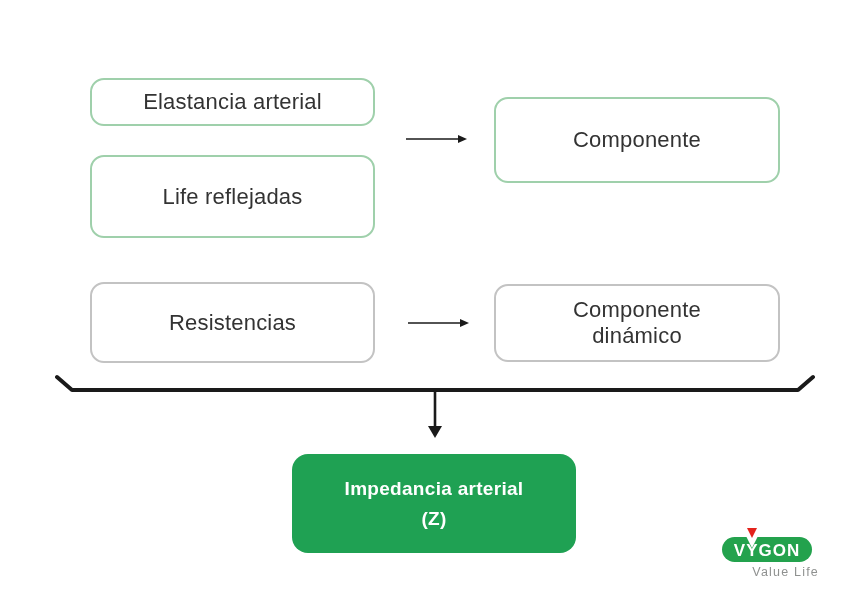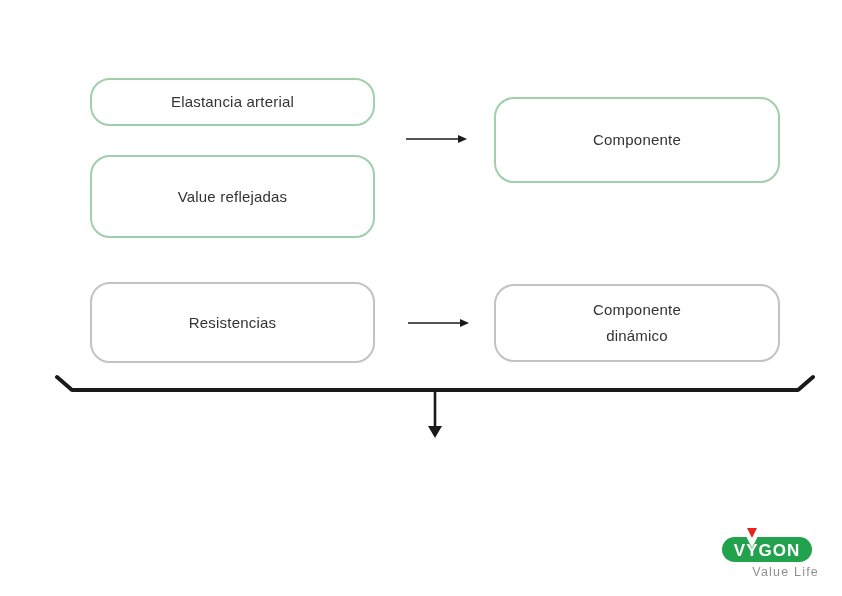--- a/index.html
+++ b/index.html
@@ -19,24 +19,24 @@
     position:relative;
     width:842px; height:596px;
     background:#ffffff;
     overflow:hidden;
   }
   .box {
     position:absolute;
     display:flex; flex-direction:column;
     align-items:center; justify-content:center;
     text-align:center;
-    border-radius:20px;
+    border-radius:14px;
     background:#ffffff;
     color:var(--text);
-    font-size:15px;
+    font-size:22px;
     line-height:26px;
     letter-spacing:0.2px;
   }
   .box.green-outline { border:2px solid var(--green-border); }
   .box.gray-outline  { border:2px solid var(--gray-border); }
 
   .box-elastancia   { left:90px;  top:78px;  width:285px; height:48px; }
   .box-ondas        { left:90px;  top:155px; width:285px; height:83px; }
   .box-dinamico     { left:494px; top:97px;  width:286px; height:86px; }
   .box-resistencias { left:90px;  top:282px; width:285px; height:81px;gap:32px; }
@@ -76,21 +76,21 @@
 </head>
 <body>
 
 <div class="canvas">
 
   <div class="box green-outline box-elastancia">
     <span>Elastancia arterial</span>
   </div>
 
   <div class="box green-outline box-ondas">
-    <span>Value reflejadas</span>
+    <span>Life reflejadas</span>
   </div>
 
   <svg class="overlay arrow-1" width="62" height="14" viewBox="0 0 62 14">
     <line class="stroke-arrow" x1="0" y1="7" x2="53" y2="7" stroke-width="1.6"></line>
     <polygon class="fill-arrow" points="52,3 61,7 52,11"></polygon>
   </svg>
 
   <div class="box green-outline box-dinamico">
     <span>Componente</span>
   </div>
@@ -108,20 +108,24 @@
     <span>Componente</span>
     <span>dinámico</span>
   </div>
 
   <svg class="overlay bracket-svg" width="770" height="72" viewBox="0 0 770 72">
     <path class="bracket-path" d="M7,5 L22,18 L748,18 L763,5"></path>
     <line class="stroke-arrow" x1="385" y1="18" x2="385" y2="57" stroke-width="2.6"></line>
     <polygon class="fill-arrow" points="378,54 392,54 385,66"></polygon>
   </svg>
 
+  <div class="box box-impedancia">
+    <span>Impedancia arterial</span>
+    <span>(Z)</span>
+  </div>
 
   <svg class="overlay logo-svg" width="110" height="62" viewBox="0 0 110 62">
     <rect class="logo-pill" x="8" y="17" width="90" height="25" rx="12.5"></rect>
     <polygon class="logo-notch" points="31,14 45,14 38,28"></polygon>
     <polygon class="logo-triangle" points="33,8 43,8 38,18"></polygon>
     <text class="logo-brand" x="53" y="36" text-anchor="middle">VYGON</text>
     <text class="logo-tagline" x="105" y="56" text-anchor="end">Value Life</text>
   </svg>
 
 </div>

